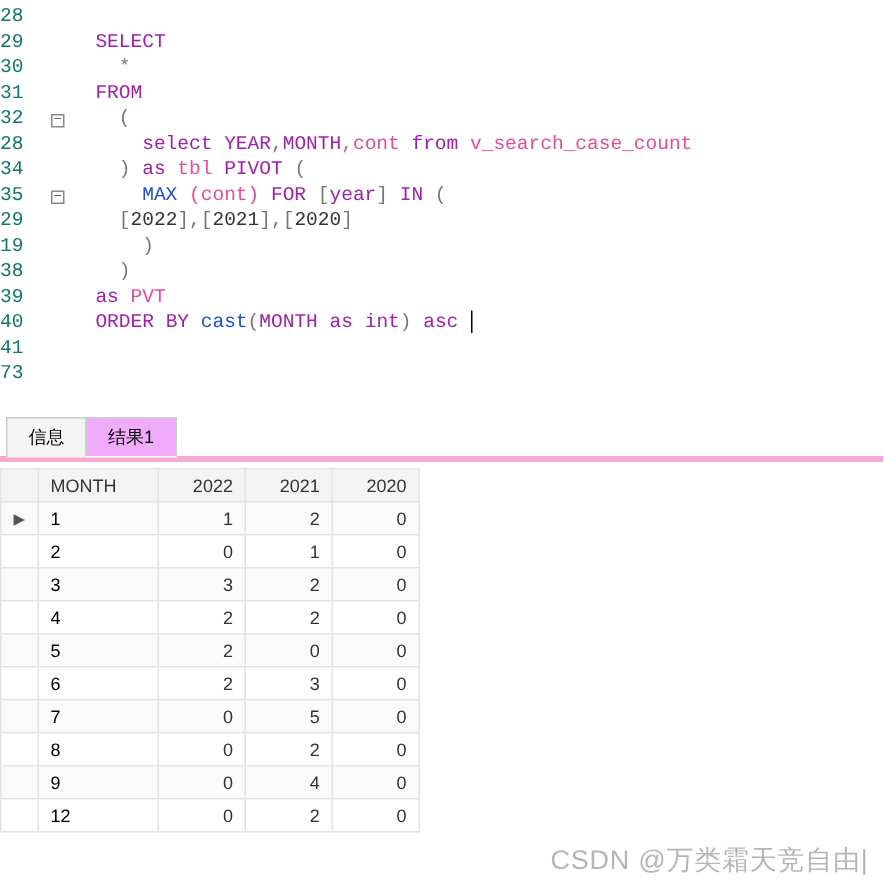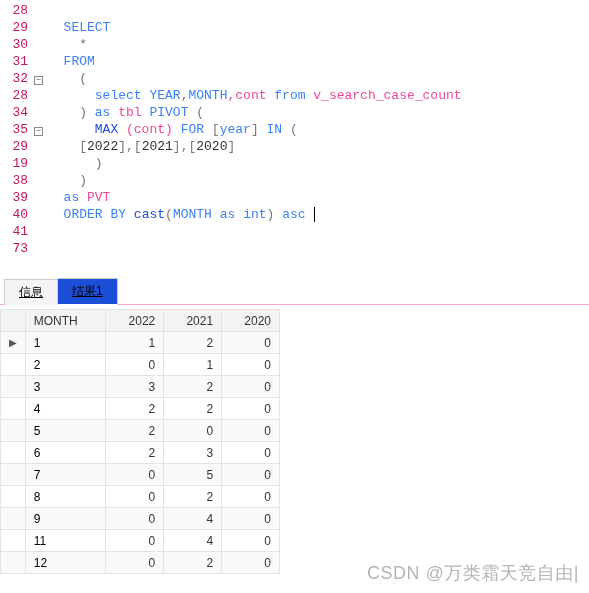--- a/index.html
+++ b/index.html
@@ -13,22 +13,22 @@
     overflow: hidden;
     position: relative;
   }
   .editor {
     display: flex;
     padding: 2px 0 8px 0;
     background: #fff;
   }
   .gutter {
     width: 34px;
-    text-align: right;
-    color: #be185d;
+    text-align: left;
+    color: #0f766e;
     user-select: none;
     padding-right: 6px;
   }
   .foldcol {
     width: 14px;
     color: #999;
     user-select: none;
   }
   .fold-box {
     display: inline-block;
@@ -40,49 +40,47 @@
     text-align: center;
     color: #555;
     margin-top: 3px;
   }
   .code {
     flex: 1;
     white-space: pre;
     color: #333;
   }
   .ln { height: 17px; line-height: 17px; }
-  .kw { color: #3b82f6; }
+  .kw { color: #a21caf; }
   .fn { color: #1d4ed8; }
   .id { color: #ec4899; }
   .op { color: #777; }
   .num { color: #333; }
   .cursor { border-left: 1px solid #000; margin-left:1px; }
 
   .tabs {
-    border-bottom: 1px solid #f9a8d4;
+    border-bottom: 4px solid #f9a8d4;
     display: flex;
     font-family: "Microsoft YaHei", sans-serif;
     font-size: 12px;
     padding-left: 4px;
     margin-top: 12px;
-    align-items: flex-end;
-    text-decoration: underline;
   }
   .tab {
     padding: 4px 14px;
     border: 1px solid #ccc;
     border-bottom: none;
     background: #f4f4f4;
     margin-right: -1px;
     position: relative;
     top: 1px;
     cursor: pointer;
   }
   .tab.active {
-    background: #1d4ed8;
+    background: #f0abfc;
     border-bottom: 1px solid #fff;
   }
 
   .grid-wrap {
     font-family: "Microsoft YaHei", Arial, sans-serif;
     font-size: 12px;
     margin-top: 4px;
     width: 280px;
   }
   table.grid {
@@ -243,27 +241,20 @@
         </tr>
         <tr>
           <td class="rowhead"></td>
           <td class="txt">9</td>
           <td class="num">0</td>
           <td class="num">4</td>
           <td class="num">0</td>
         </tr>
         <tr>
           <td class="rowhead"></td>
-          <td class="txt">11</td>
-          <td class="num">0</td>
-          <td class="num">4</td>
-          <td class="num">0</td>
-        </tr>
-        <tr>
-          <td class="rowhead"></td>
           <td class="txt">12</td>
           <td class="num">0</td>
           <td class="num">2</td>
           <td class="num">0</td>
         </tr>
       </tbody>
     </table>
 </div>
 
 <div class="watermark">CSDN @万类霜天竞自由|</div>

